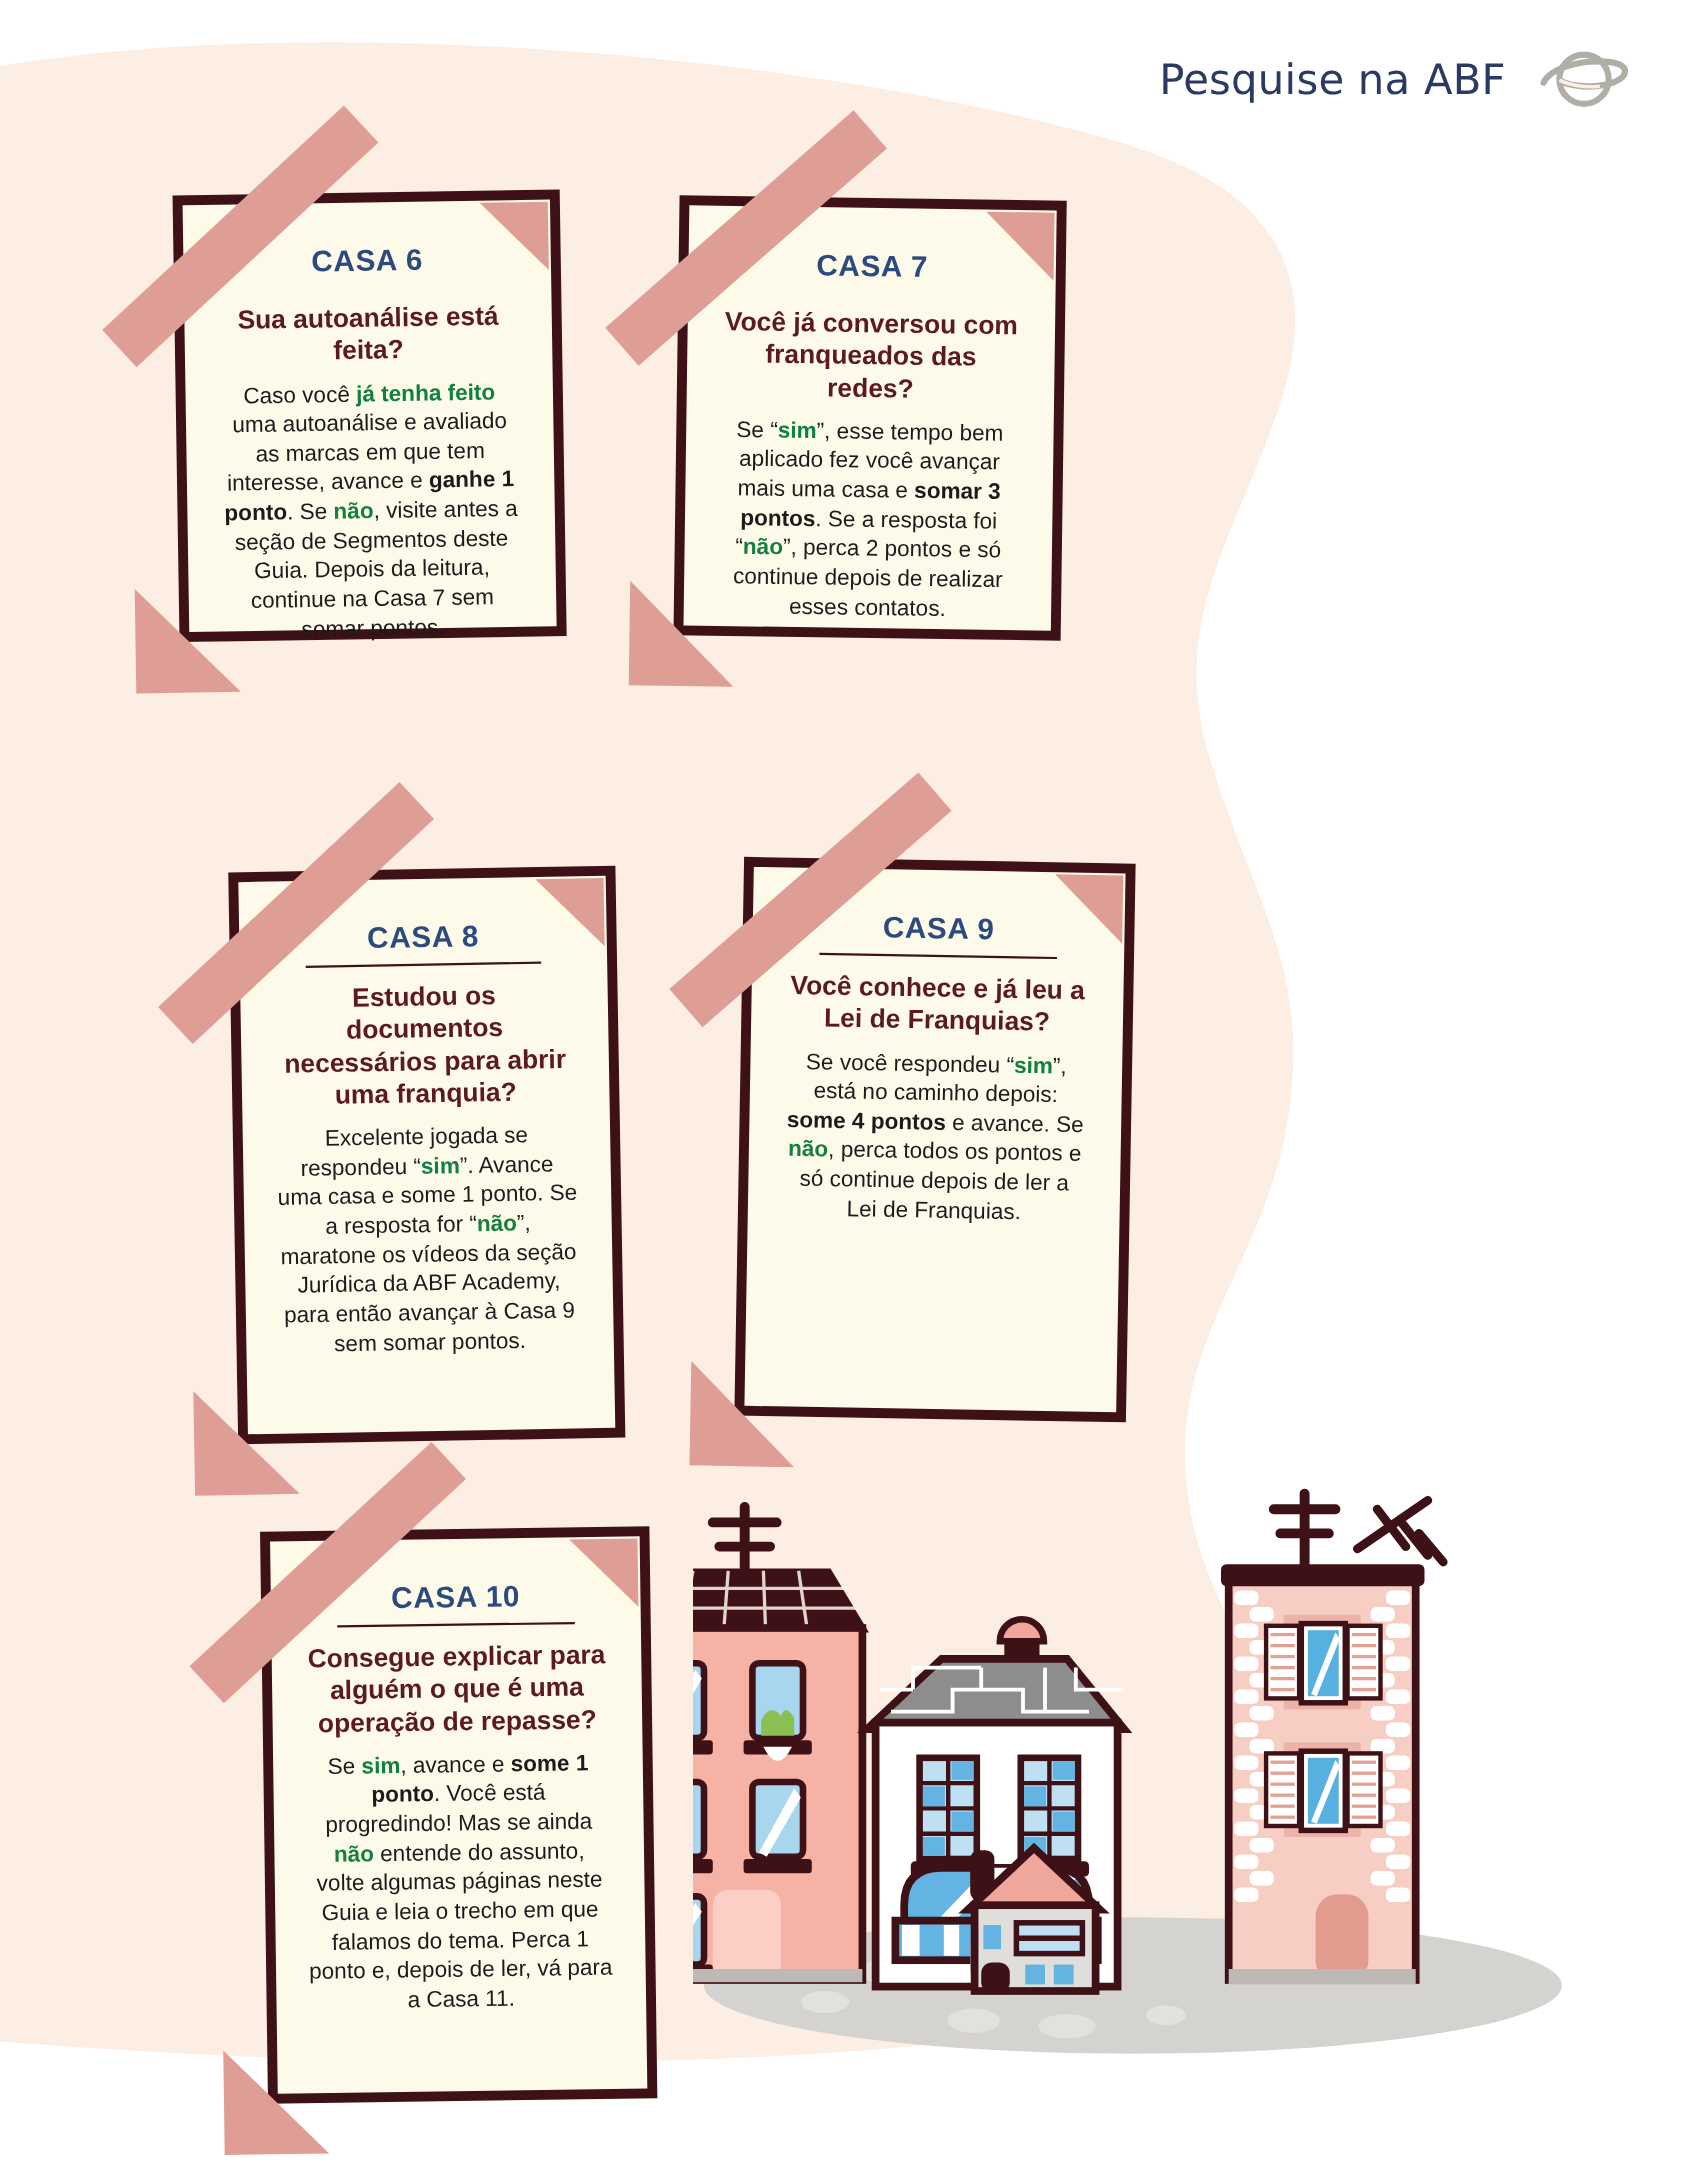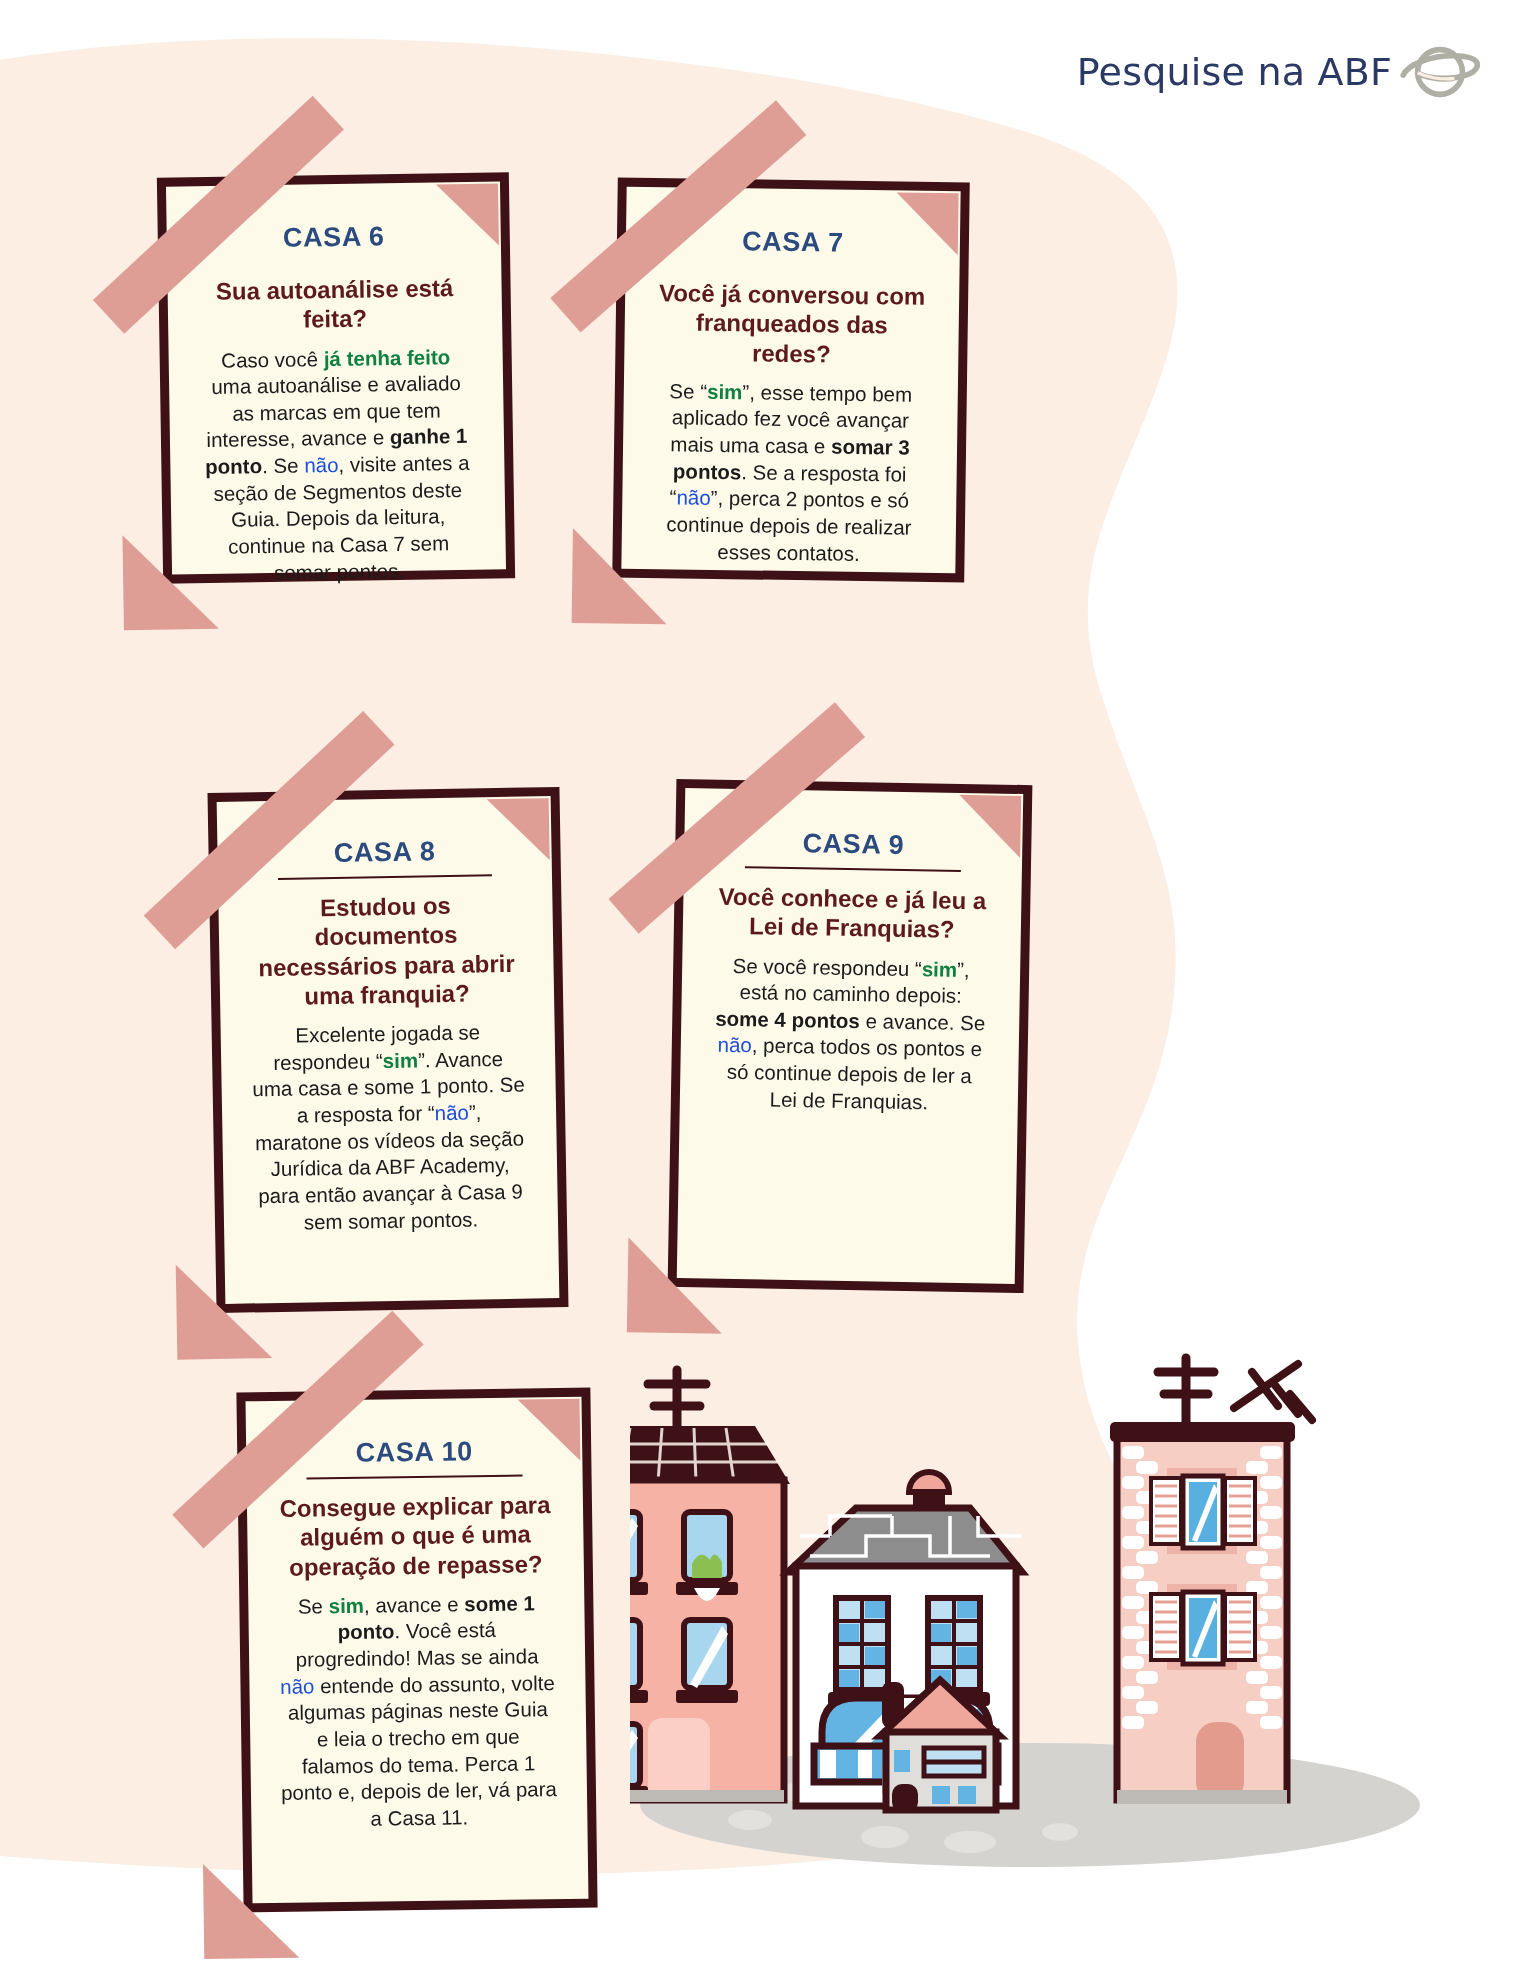--- a/index.html
+++ b/index.html
@@ -11,21 +11,21 @@
     position:relative;overflow:hidden;
   }
   .page{position:absolute;inset:0;}
 
   
   .bg-blob{position:absolute;left:0;top:0;width:1536px;height:1980px;z-index:0;}
 
   
   .header{
     position:absolute;top:40px;right:56px;
-    display:flex;align-items:center;gap:8px;z-index:6;
+    display:flex;align-items:center;gap:31px;z-index:6;
   }
   .header-title{
     font-size:38px;color:#2b3a64;letter-spacing:.2px;
     font-family:"DejaVu Sans", sans-serif;font-weight:400;white-space:nowrap;
   }
   .abf-logo{width:80px;height:64px;display:block;}
 
   
   .card{
     position:absolute;z-index:4;
@@ -76,21 +76,21 @@
   .question{
     color:#5c1a1f;font-weight:bold;font-size:24px;line-height:1.22;
     text-align:center;margin:0 0 12px;
     font-family:"Liberation Sans", sans-serif;
   }
   .body-text{
     color:#1b1b1b;font-size:20.5px;line-height:1.30;text-align:center;
     font-family:"Liberation Sans", sans-serif;
   }
   .yes{color:#0f8040;font-weight:bold;}
-  .no{color:#1d4ed8;font-weight:normal;}
+  .no{color:#15803d;font-weight:bold;}
   .b{font-weight:bold;}
 
   
   .houses{position:absolute;z-index:3;}
 </style>
 </head>
 <body>
 
 <div class="page">
 

